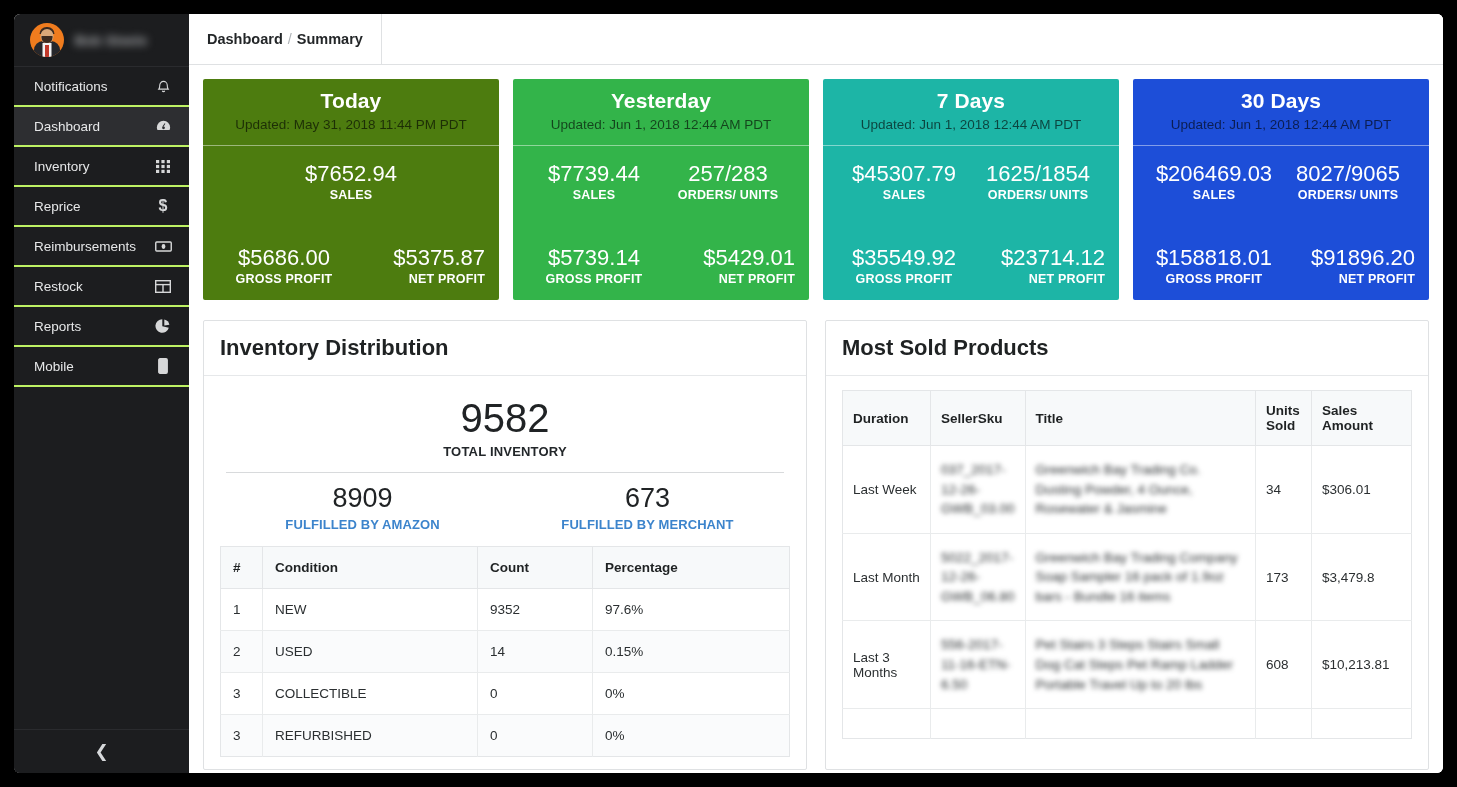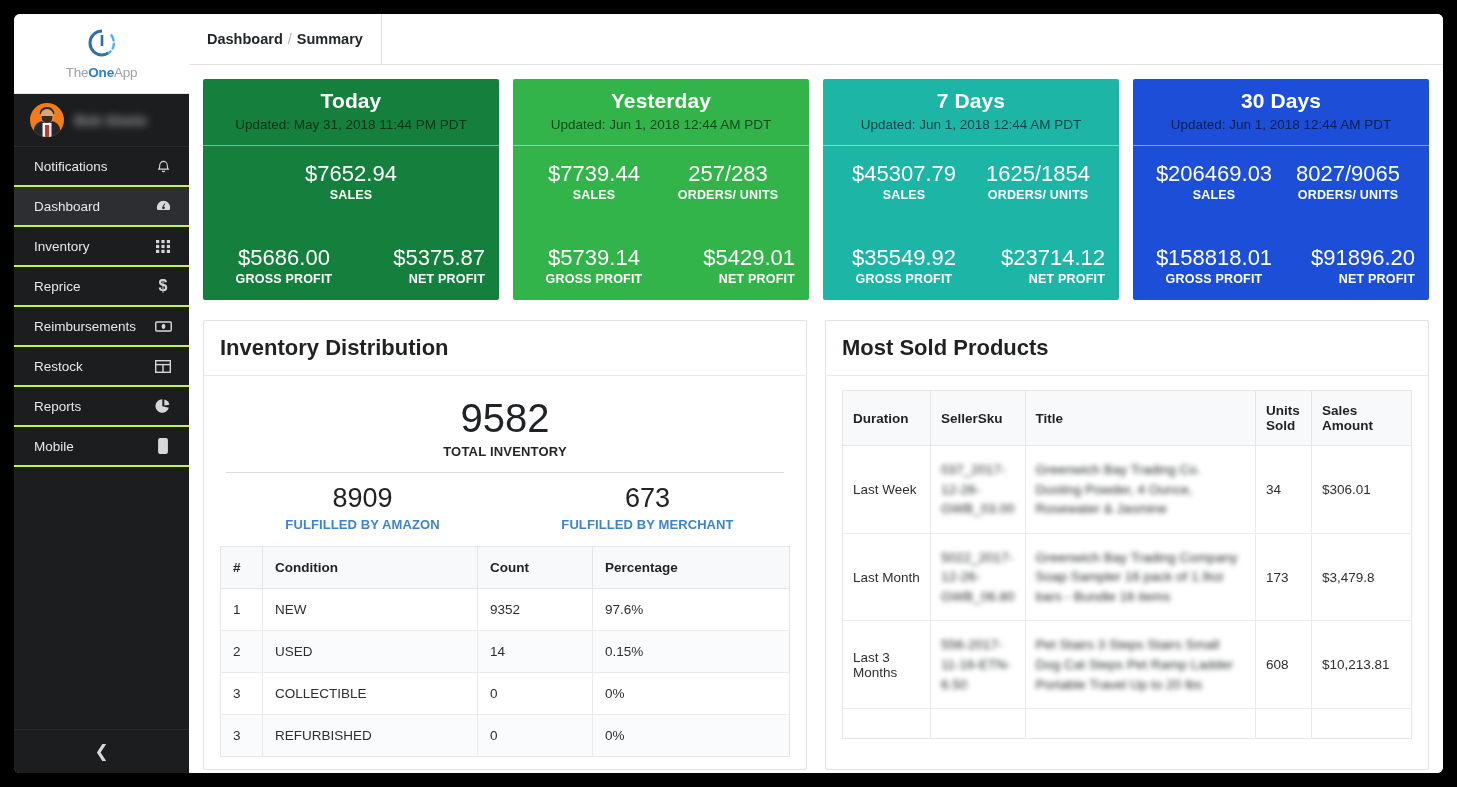--- a/index.html
+++ b/index.html
@@ -275,32 +275,20 @@
   .redact { filter: blur(2.4px); color: #6f7477; line-height: 1.45; }
   .msp-scroll { max-height: 392px; overflow: hidden; }
 </style>
 </head>
 <body>
 
 <div class="app-window">
 
   <aside class="sidebar">
 
-    <div class="logo-box">
-      <div class="logo-mark">
-        <svg width="30" height="30" viewBox="0 0 30 30">
-          <path d="M15 3 A12 12 0 1 0 15 27 A12 12 0 0 0 21.5 24.8" fill="none" stroke="#2f6fad" stroke-width="3"></path>
-          <path d="M24.5 7.2 A12 12 0 0 1 26.6 12.5" fill="none" stroke="#4ab3e8" stroke-width="2.4" stroke-linecap="round"></path>
-          <path d="M26.9 15.6 A12 12 0 0 1 25.6 20.4" fill="none" stroke="#4ab3e8" stroke-width="2.4" stroke-linecap="round"></path>
-          <path d="M23.6 23.3 A12 12 0 0 1 21.8 24.9" fill="none" stroke="#4ab3e8" stroke-width="2.4" stroke-linecap="round"></path>
-          <rect x="13.7" y="7" width="2.6" height="11" fill="#2f6fad"></rect>
-        </svg>
-      </div>
-      <div class="logo-text"><span class="t1">The</span><b>One</b><span class="t3">App</span></div>
-    </div>
 
     <div class="user-row">
       <div class="avatar">
         <div class="body"></div>
           <div class="shirt"></div>
           <div class="tie"></div>
         <div class="hair"></div>
           <div class="head"></div>
           <div class="beard"></div>
       </div>
@@ -407,21 +395,21 @@
         <span>Dashboard</span>
         <span class="sep">/</span>
         <span>Summary</span>
       </div>
     </div>
 
     <div class="content">
 
       <div class="cards">
 
-        <div class="card" style="background:#15803d">
+        <div class="card" style="background:#4d7c0f">
           <div class="card-head">
             <div class="card-title">Today</div>
             <div class="card-updated">Updated: May 31, 2018 11:44 PM PDT</div>
           </div>
           <div class="card-body">
             <div class="metric-row">
               <div class="metric">
                 <div class="val">$7652.94</div>
                 <div class="lab">SALES</div>
               </div>

